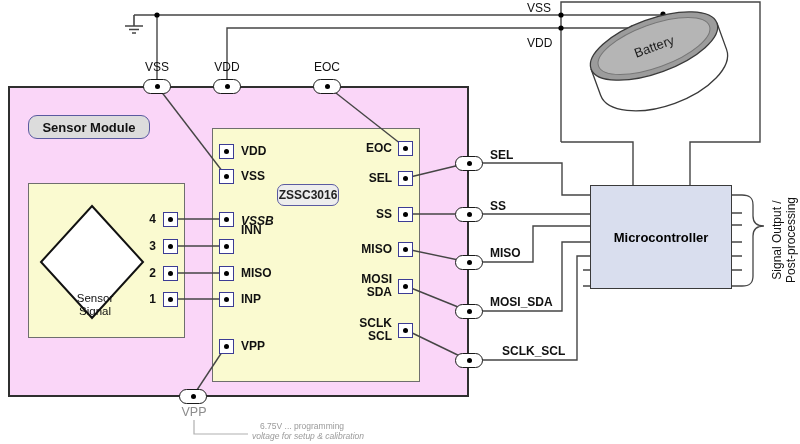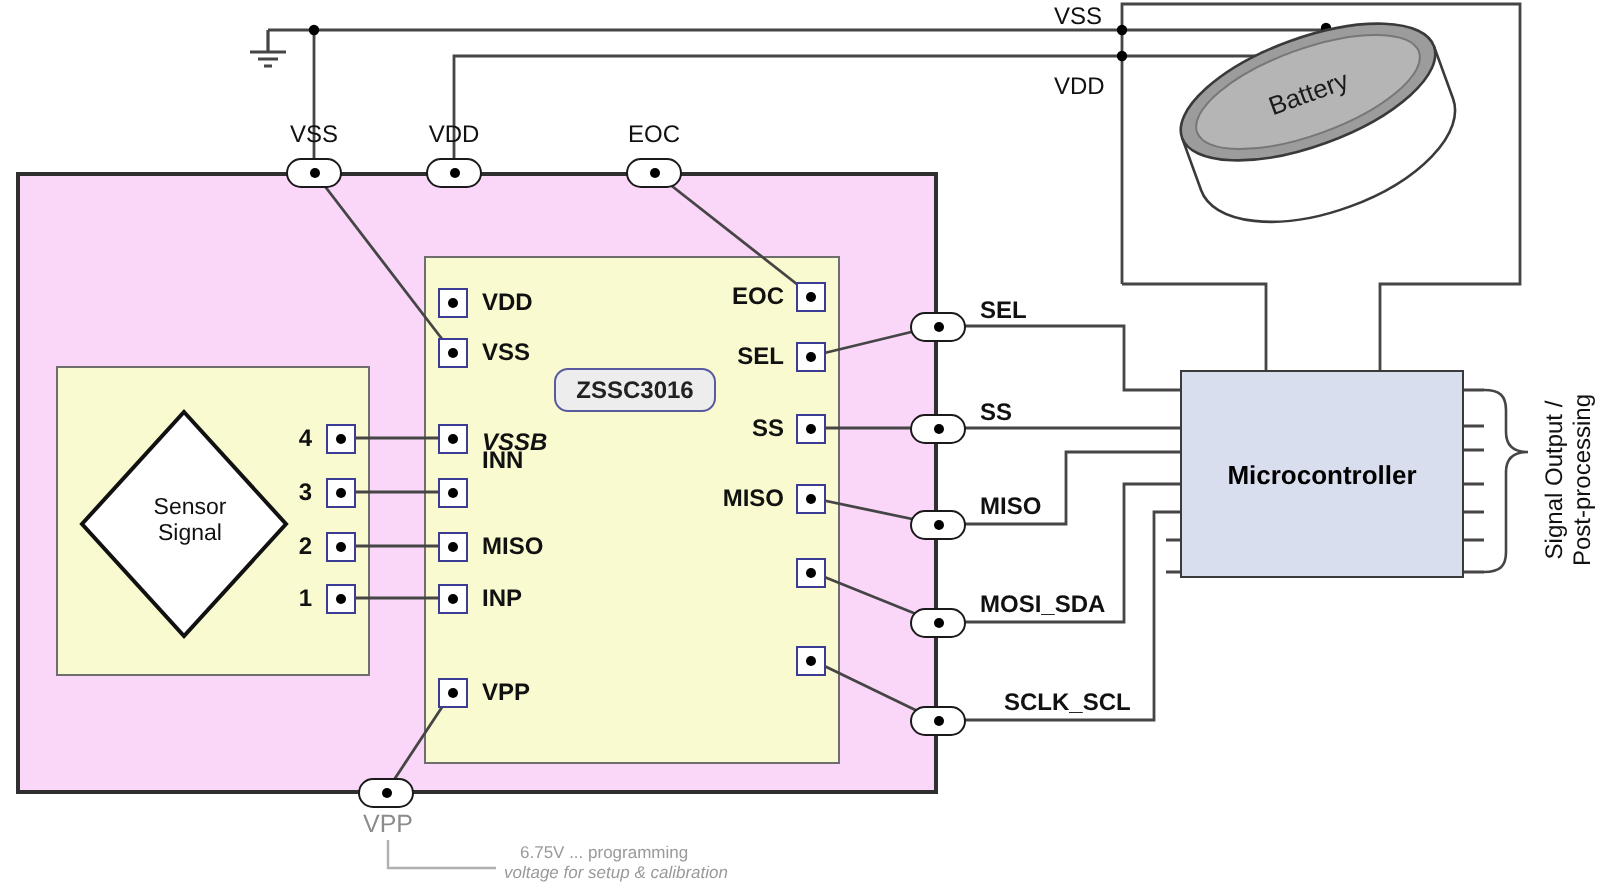--- a/index.html
+++ b/index.html
@@ -1,18 +1,18 @@
 <!DOCTYPE html>
 <html><head>
 <meta charset="utf-8">
 <style>
   html,body{margin:0;padding:0;background:#fff;}
   #canvas{position:relative;width:800px;height:444px;background:#fff;overflow:hidden;
           font-family:"Liberation Sans","DejaVu Sans",sans-serif;color:#111;}
-  .abs{position:absolute;}
+  .abs{position:absolute;margin-top:44px;}
   .box{position:absolute;box-sizing:border-box;}
   .module-box{background:#fad6f8;border:2px solid #2f2f2f;}
   .yellow-box{background:#fafad0;border:1.4px solid #6e6e6e;}
   .micro-box{background:#d9deee;border:1.6px solid #3a3a3a;display:flex;align-items:center;justify-content:center;}
   .micro-box .t{font-weight:bold;font-size:13px;color:#000;}
   .badge{position:absolute;box-sizing:border-box;display:flex;align-items:center;justify-content:center;
          border:1.6px solid #5a5aa0;background:#dcdcdc;border-radius:9px;font-weight:bold;}
   .chipbadge{background:#ededed;border-radius:7px;font-size:12px;color:#222;}
   .pin{position:absolute;box-sizing:border-box;width:15px;height:15px;background:#fff;
        border:1.8px solid #3c3c94;display:flex;align-items:center;justify-content:center;}
@@ -91,21 +91,24 @@
       <ellipse cx="0" cy="0" rx="67" ry="27" fill="#9c9c9c" stroke="#3a3a3a" stroke-width="1.3"></ellipse>
       <ellipse cx="0" cy="0" rx="59" ry="21.5" fill="#b5b5b5" stroke="#777" stroke-width="1"></ellipse>
       <text x="0" y="5" text-anchor="middle" font-size="13" fill="#1a1a1a">Battery</text>
     </g>
 
     <polygon points="92,206 143,262 92,318 41,262" fill="#fff" stroke="#111" stroke-width="2"></polygon>
 
     <path d="M194,420 V434 H248" fill="none" stroke="#b0b0b0" stroke-width="1.2"></path>
   </svg>
 
-  <div class="badge chipbadge" style="left:277px;top:184px;width:81px;height:22px;">
+  <div class="badge" style="left:28px;top:115px;width:122px;height:24px;font-size:13px;">
+    <span>Sensor Module</span>
+  </div>
+  <div class="badge chipbadge" style="left:277px;top:184px;width:62px;height:22px;">
     <span>ZSSC3016</span>
   </div>
   <div class="abs twoline" style="left:55px;top:248px;width:80px;font-size:11.5px;">
     <span style="display:block">Sensor</span>
     <span style="display:block">Signal</span>
   </div>
 
   <div class="lbl" style="left:527px;top:0px;">VSS</div>
   <div class="lbl" style="left:527px;top:35px;">VDD</div>
 
@@ -196,20 +199,28 @@
       <span class="dot"></span>
     </div>
   <div class="pin" style="left:397.5px;top:322.5px;">
       <span class="dot"></span>
     </div>
 
   <div class="lbl bold rt" style="left:332px;top:140px;width:60px;">EOC</div>
   <div class="lbl bold rt" style="left:332px;top:170px;width:60px;">SEL</div>
   <div class="lbl bold rt" style="left:332px;top:206px;width:60px;">SS</div>
   <div class="lbl bold rt" style="left:332px;top:241px;width:60px;">MISO</div>
+  <div class="lbl bold rt pinlbl2" style="left:332px;top:273px;width:60px;">
+    <span style="display:block">MOSI</span>
+    <span style="display:block">SDA</span>
+  </div>
+  <div class="lbl bold rt pinlbl2" style="left:332px;top:317px;width:60px;">
+    <span style="display:block">SCLK</span>
+    <span style="display:block">SCL</span>
+  </div>
 
   <div class="pin" style="left:162.5px;top:211.5px;">
       <span class="dot"></span>
     </div>
   <div class="pin" style="left:162.5px;top:238.5px;">
       <span class="dot"></span>
     </div>
   <div class="pin" style="left:162.5px;top:265.5px;">
       <span class="dot"></span>
     </div>

